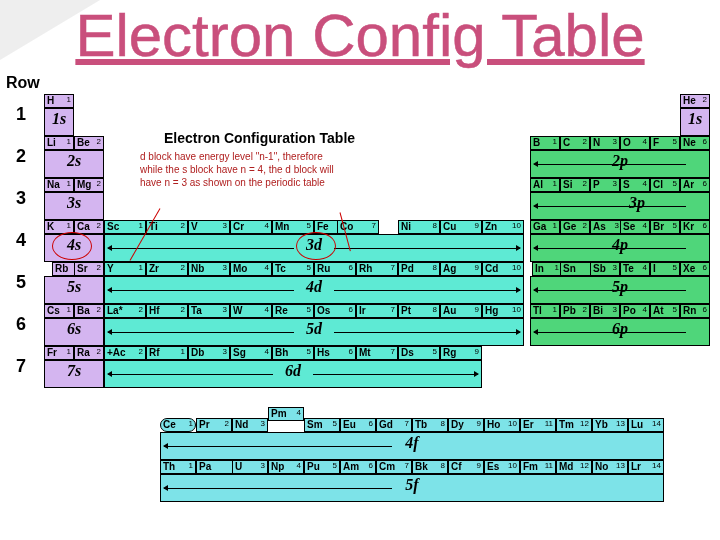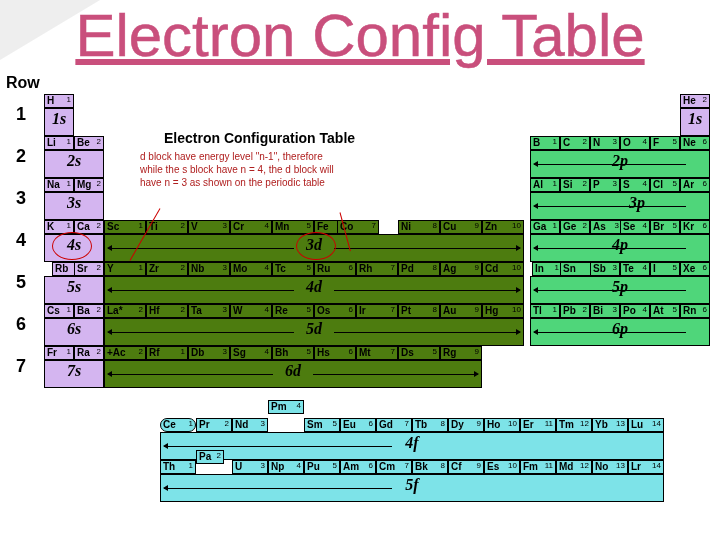--- a/index.html
+++ b/index.html
@@ -6,21 +6,21 @@
   body { width: 720px; height: 540px; background: #fff; font-family: Arial, sans-serif; overflow: hidden; position: relative; }
   .title { font-size: 60px; text-align: center; padding: 1px 0 4px; color: #c94f7c; font-weight: normal; font-family: 'Arial', sans-serif; text-decoration: underline; -webkit-text-stroke: 0.5px #c94f7c; }
   .main { position: relative; padding: 0 6px; }
   .row-header { position: absolute; left: 6px; top: 0; font-weight: bold; font-size: 16px; }
   .rownum { position: absolute; left: 16px; font-size: 18px; font-weight: bold; }
   .cell { position: absolute; border: 1px solid #000; font-size: 8px; line-height: 1; }
   .cell .sym { position: absolute; top: 1px; left: 2px; font-size: 10px; font-weight: bold; }
   .cell .num { position: absolute; top: 1px; right: 2px; font-size: 8px; }
   .sblock { background: #d4b5f0; }
   .pblock { background: #4fd67a; }
-  .dblock { background: #4d7c0f; }
+  .dblock { background: #5eead4; }
   .fblock { background: #7de3e8; }
   .orb-label { position: absolute; font-style: italic; font-size: 16px; font-family: 'Times New Roman', serif; font-weight: bold; }
   .sub-title { position: absolute; font-size: 14px; font-weight: bold; }
   .note { position: absolute; font-size: 10px; color: #b02020; line-height: 1.3; }
   .arrow-left { position: absolute; height: 1px; background: #000; }
   .arrow-left::before { content: ''; position: absolute; left: -4px; top: -3px; border: 3px solid transparent; border-right: 5px solid #000; }
   .circle-red { position: absolute; border: 1.5px solid #c00; border-radius: 50%; }
   .redline { position: absolute; background: #c00; height: 1px; transform-origin: left center; }
   .corner { position: absolute; left: 0; top: 0; width: 0; height: 0; border-top: 60px solid #eee; border-right: 100px solid transparent; }
 </style>
@@ -423,21 +423,21 @@
       <span class="num">1</span>
     </div>
     <div class="cell fblock" style="left: 196px; top: 344px; width: 36px; height: 14px;">
       <span class="sym">Pr</span>
       <span class="num">2</span>
     </div>
     <div class="cell fblock" style="left: 232px; top: 344px; width: 36px; height: 14px;">
       <span class="sym">Nd</span>
       <span class="num">3</span>
     </div>
-    <div class="cell fblock" style="left: 268px; top: 326px; width: 36px; height: 14px;">
+    <div class="cell fblock" style="left: 268px; top: 333px; width: 36px; height: 14px;">
       <span class="sym">Pm</span>
       <span class="num">4</span>
     </div>
     <div class="cell fblock" style="left: 304px; top: 344px; width: 36px; height: 14px;">
       <span class="sym">Sm</span>
       <span class="num">5</span>
     </div>
     <div class="cell fblock" style="left: 340px; top: 344px; width: 36px; height: 14px;">
       <span class="sym">Eu</span>
       <span class="num">6</span>
@@ -474,21 +474,21 @@
       <span class="sym">Lu</span>
       <span class="num">14</span>
     </div>
     <div class="cell fblock" style="left: 160px; top: 358px; width: 504px; height: 28px;"></div>
     <div class="orb-label " style="left: 160px; top: 360px; width: 504px; text-align: center;">4f</div>
     <div class="arrow-left" style="left: 164px; top: 372px; width: 228px;"></div>
     <div class="cell fblock" style="left: 160px; top: 386px; width: 36px; height: 14px;">
       <span class="sym">Th</span>
       <span class="num">1</span>
     </div>
-    <div class="cell fblock" style="left: 196px; top: 376px; width: 28px; height: 14px; text-decoration: underline;">
+    <div class="cell fblock" style="left: 196px; top: 386px; width: 44px; height: 14px; text-decoration: underline;">
       <span class="sym">Pa</span>
       <span class="num">2</span>
     </div>
     <div class="cell fblock" style="left: 232px; top: 386px; width: 36px; height: 14px;">
       <span class="sym">U</span>
       <span class="num">3</span>
     </div>
     <div class="cell fblock" style="left: 268px; top: 386px; width: 36px; height: 14px;">
       <span class="sym">Np</span>
       <span class="num">4</span>

